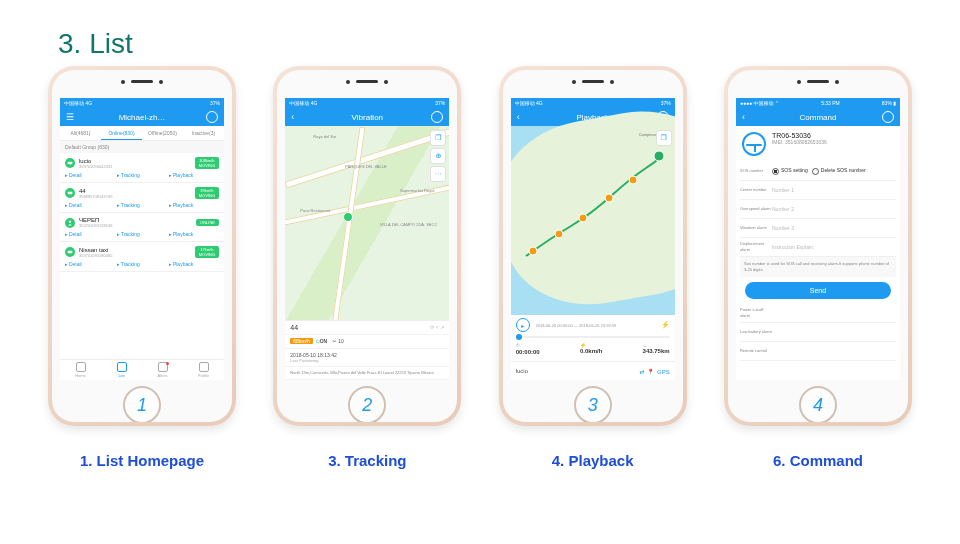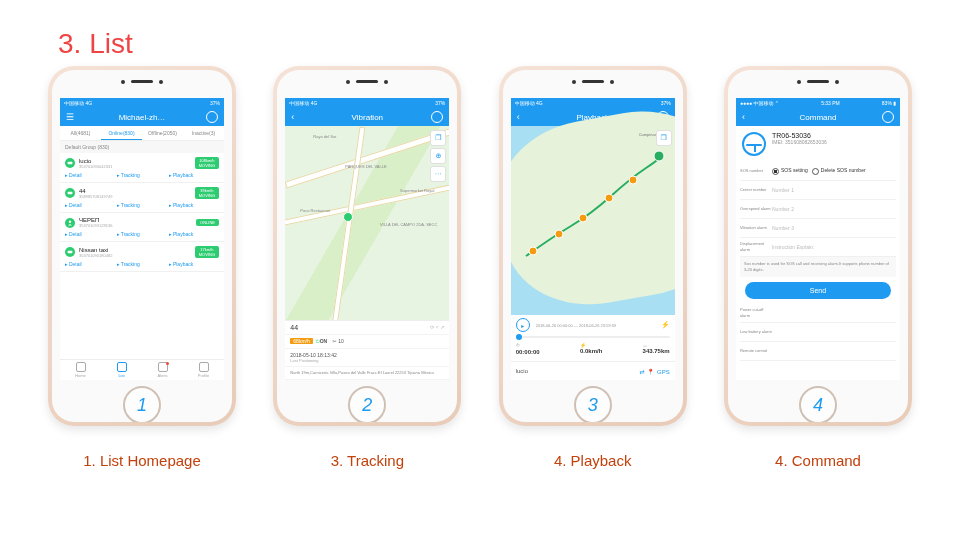--- a/index.html
+++ b/index.html
@@ -1,16 +1,16 @@
 <!DOCTYPE html>
 <html><head>
 <meta charset="utf-8">
 <style>
 html,body{margin:0;padding:0;width:960px;height:544px;background:#fff;font-family:-apple-system,Helvetica,Arial,sans-serif;color:#333;overflow:hidden}
-.page-title{color:#ef4444;font-size:28px;padding:28px 0 4px 58px;font-weight:400}
+.page-title{color:#0f766e;font-size:28px;padding:28px 0 4px 58px;font-weight:400}
 .phones{display:flex;justify-content:space-between;padding:0 48px;margin-top:2px}
 .phone-wrap{display:flex;flex-direction:column;align-items:center}
 .phone{width:180px;height:352px;border-radius:26px;background:linear-gradient(145deg,#f5e2d6,#e8cbb8);padding:4px;box-shadow:0 4px 10px rgba(0,0,0,.1);position:relative}
 .phone-inner{width:100%;height:100%;background:#fafafa;border-radius:22px;position:relative;overflow:hidden}
 .sensors{position:absolute;top:10px;left:0;right:0;display:flex;justify-content:center;gap:6px;z-index:5}
 .sensor-dot{width:4px;height:4px;border-radius:50%;background:#333}
 .sensor-bar{width:22px;height:3px;border-radius:2px;background:#333}
 .home-btn{position:absolute;left:50%;bottom:-2px;transform:translateX(-50%);width:34px;height:34px;border:2px solid #d0c0b4;border-radius:50%;background:#fdfdfd;display:flex;align-items:center;justify-content:center;z-index:6}
 .home-num{color:#1e9bf0;font-size:18px;font-weight:500;font-style:italic}
 .screen{position:absolute;top:28px;left:8px;right:8px;bottom:42px;background:#fff;overflow:hidden;font-size:6px}
@@ -65,21 +65,21 @@
 .wheel::before{top:48%;left:10%;right:10%;height:2px;border-radius:1px}
 .wheel::after{top:50%;left:48%;width:2px;height:40%}
 .form-sec{padding:0 4px}
 .form-row{display:flex;align-items:center;min-height:14px;border-bottom:1px solid #f0f0f0;padding:2px 0}
 .form-lab{width:32px;font-size:4px;color:#888;flex-shrink:0;line-height:6px}
 .form-val{font-size:5px;color:#bbb;flex:1}
 .radio{width:5px;height:5px;border:1px solid #555;border-radius:50%;display:inline-block;margin-right:2px;vertical-align:middle}
 .radio.on{background:radial-gradient(circle,#333 40%,transparent 45%)}
 .help{background:#f8f8f8;font-size:4px;color:#888;padding:4px;line-height:6px}
 .send{background:#1e9bf0;color:#fff;text-align:center;padding:5px;border-radius:12px;margin:5px;font-size:7px}
-.caption{font-size:15px;color:#c2410c;margin-top:26px;font-weight:400}
+.caption{font-size:15px;color:#1d4ed8;margin-top:26px;font-weight:700}
 </style>
 </head>
 <body>
 
 <div class="page-title">3. List</div>
 
 <div class="phones">
 
 <div class="phone-wrap">
   <div class="phone">
@@ -381,16 +381,16 @@
                 <div class="form-lab">Remote control</div>
                 <div class="form-val"></div>
               </div>
             </div>
     </div>
     <div class="home-btn">
             <span class="home-num">4</span>
           </div>
   </div>
       </div>
-  <div class="caption">4. Command</div>
+  <div class="caption">6. Command</div>
 </div>
 
 </div>
 
 </body></html>

